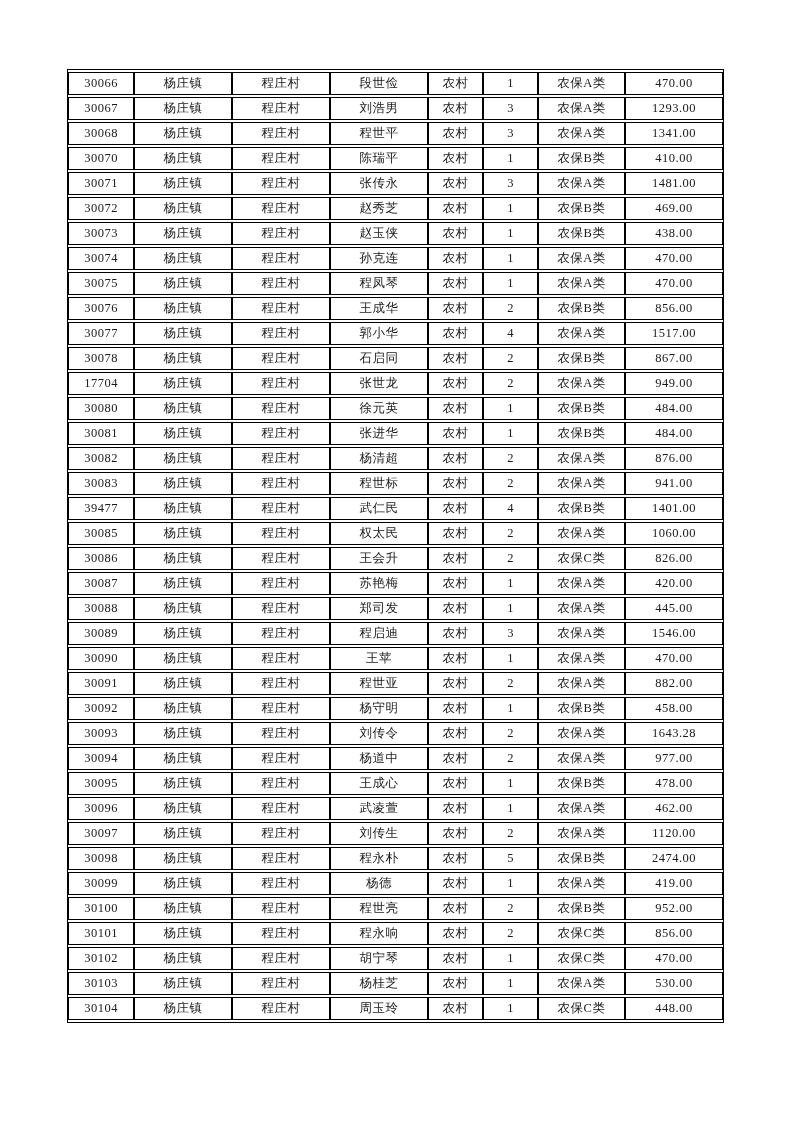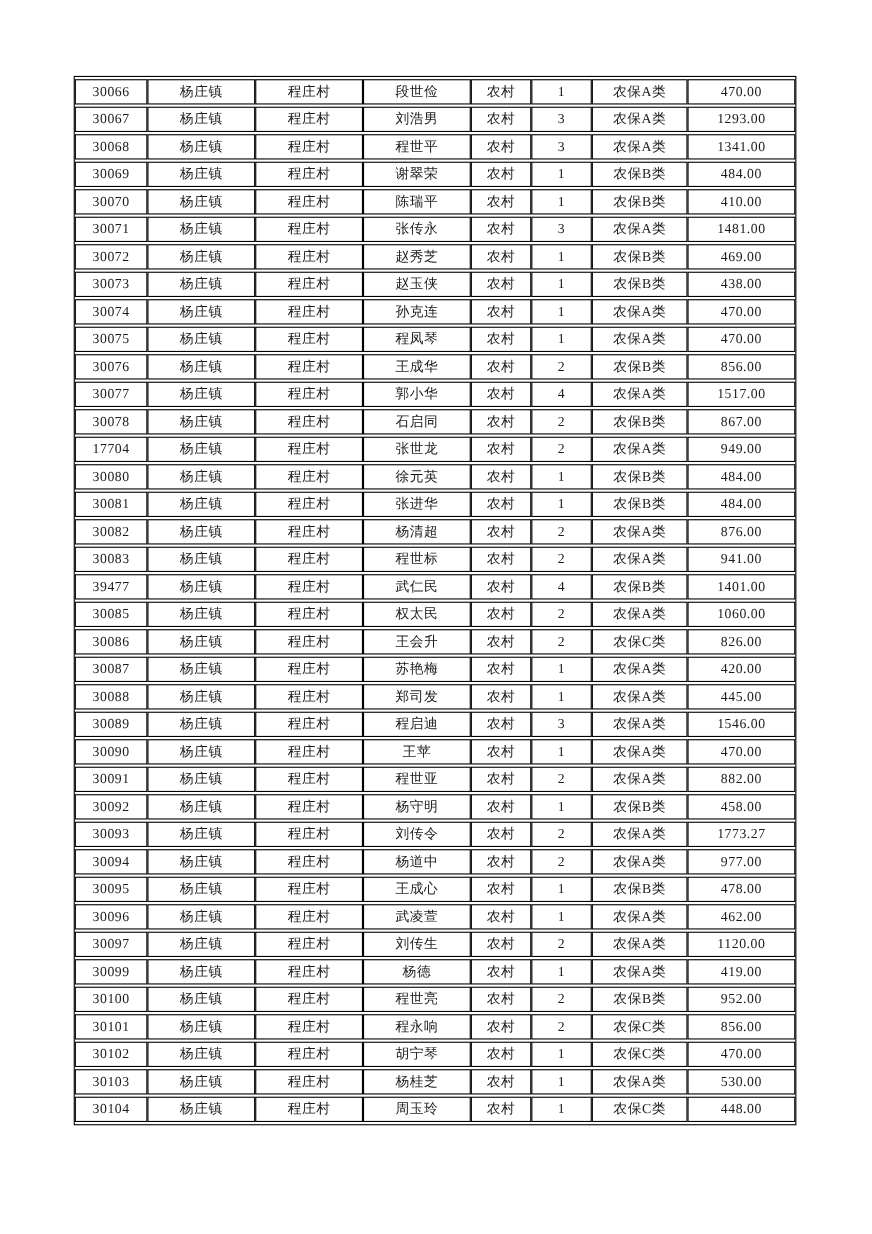--- a/index.html
+++ b/index.html
@@ -81,30 +81,20 @@
     <td class="num">30068</td>
     <td>杨庄镇</td>
     <td>程庄村</td>
     <td>程世平</td>
     <td>农村</td>
     <td class="num">3</td>
     <td>农保A类</td>
     <td class="num">1341.00</td>
   </tr>
         <tr>
-    <td class="num">30069</td>
-    <td>杨庄镇</td>
-    <td>程庄村</td>
-    <td>谢翠荣</td>
-    <td>农村</td>
-    <td class="num">1</td>
-    <td>农保B类</td>
-    <td class="num">484.00</td>
-  </tr>
-        <tr>
     <td class="num">30070</td>
     <td>杨庄镇</td>
     <td>程庄村</td>
     <td>陈瑞平</td>
     <td>农村</td>
     <td class="num">1</td>
     <td>农保B类</td>
     <td class="num">410.00</td>
   </tr>
         <tr>
@@ -328,21 +318,21 @@
     <td class="num">458.00</td>
   </tr>
         <tr>
     <td class="num">30093</td>
     <td>杨庄镇</td>
     <td>程庄村</td>
     <td>刘传令</td>
     <td>农村</td>
     <td class="num">2</td>
     <td>农保A类</td>
-    <td class="num">1773.27</td>
+    <td class="num">1643.28</td>
   </tr>
         <tr>
     <td class="num">30094</td>
     <td>杨庄镇</td>
     <td>程庄村</td>
     <td>杨道中</td>
     <td>农村</td>
     <td class="num">2</td>
     <td>农保A类</td>
     <td class="num">977.00</td>
@@ -369,20 +359,30 @@
   </tr>
         <tr>
     <td class="num">30097</td>
     <td>杨庄镇</td>
     <td>程庄村</td>
     <td>刘传生</td>
     <td>农村</td>
     <td class="num">2</td>
     <td>农保A类</td>
     <td class="num">1120.00</td>
+  </tr>
+        <tr>
+    <td class="num">30098</td>
+    <td>杨庄镇</td>
+    <td>程庄村</td>
+    <td>程永朴</td>
+    <td>农村</td>
+    <td class="num">5</td>
+    <td>农保B类</td>
+    <td class="num">2474.00</td>
   </tr>
         <tr>
     <td class="num">30099</td>
     <td>杨庄镇</td>
     <td>程庄村</td>
     <td>杨德</td>
     <td>农村</td>
     <td class="num">1</td>
     <td>农保A类</td>
     <td class="num">419.00</td>

